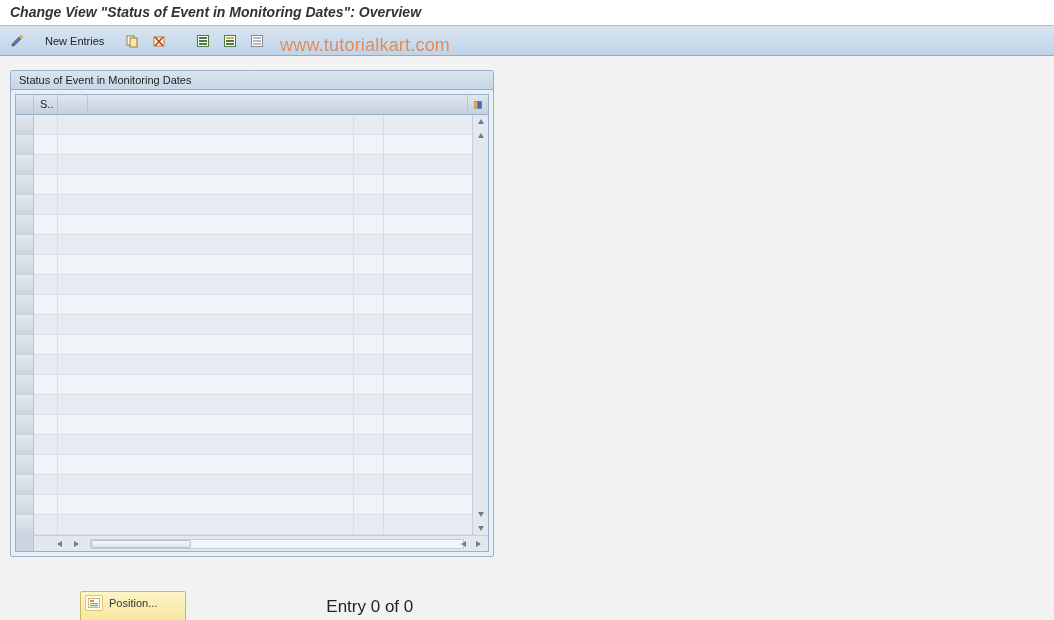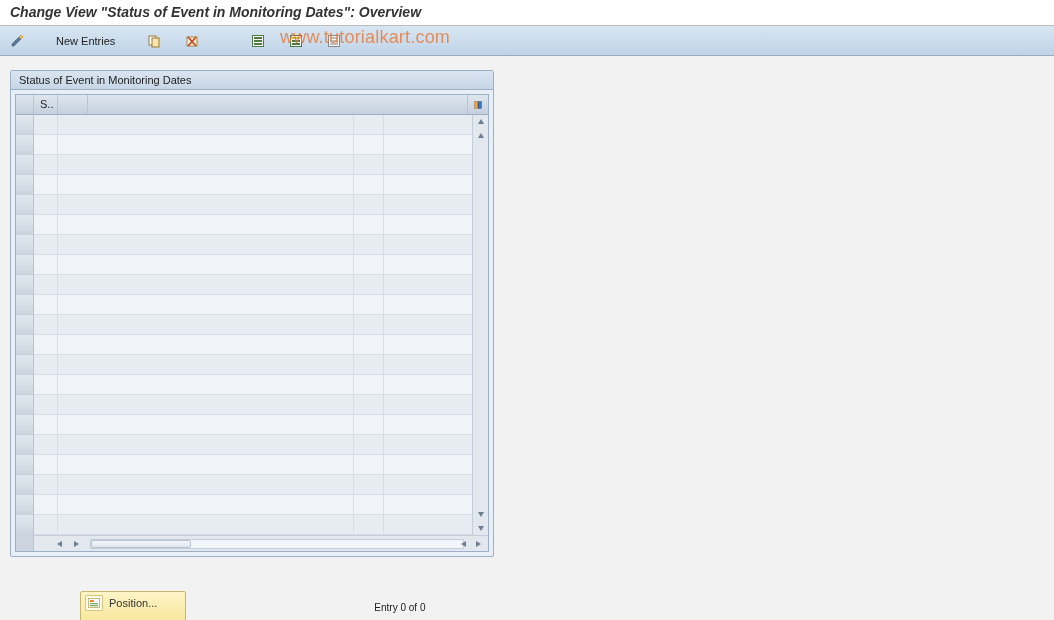--- a/index.html
+++ b/index.html
@@ -24,21 +24,21 @@
       font-style: italic;
       color: #333;
     }
     .app-toolbar {
       background: linear-gradient(#d8e5f2, #bfd4e8);
       border-bottom: 1px solid #9ab;
       height: 30px;
       display: flex;
       align-items: center;
       padding: 0 8px;
-      gap: 20px;
+      gap: 9px;
       position: relative;
     }
     .tb-icon {
       width: 18px; height: 18px;
       display: inline-flex; align-items: center; justify-content: center;
       cursor: pointer;
       border-radius: 2px;
     }
     .tb-sep { width: 8px; }
     .tb-icon svg { display: block; }
@@ -47,21 +47,21 @@
       padding: 0 10px;
       background: transparent;
       border: none;
       cursor: pointer;
       font-size: 11px;
       color: #222;
     }
     .watermark {
       position: absolute;
       left: 280px;
-      top: 1px;
+      top: 9px;
       font-size: 18px;
       color: #e57f41;
       opacity: 0.85;
       font-family: "Segoe UI", Arial, sans-serif;
       letter-spacing: 0.2px;
       pointer-events: none;
     }
     .work-area {
       padding: 14px 10px 10px 10px;
     }
@@ -150,21 +150,21 @@
       display:inline-flex; align-items:center; gap:6px;
       height:32px; padding:0 28px 8px 4px;
       background: linear-gradient(#fdf4c8,#f7e79a);
       border:1px solid #c9b66b;
       border-radius:2px; cursor:pointer; font-size:11px; color:#333;
     }
     .pos-btn .pos-icon {
       width:18px; height:16px; display:flex; align-items:center; justify-content:center;
       background:#fffbe8; border:1px solid #d6c77c; border-radius:1px;
     }
-    .entry-text { font-size:10px; color:#222;margin-left:48px; }
+    .entry-text { font-size:17px; color:#222; }
   </style>
 </head>
 <body>
 
 <div class="title-bar">
   <h1>Change View "Status of Event in Monitoring Dates": Overview</h1>
 </div>
 
 <div class="app-toolbar">
 

